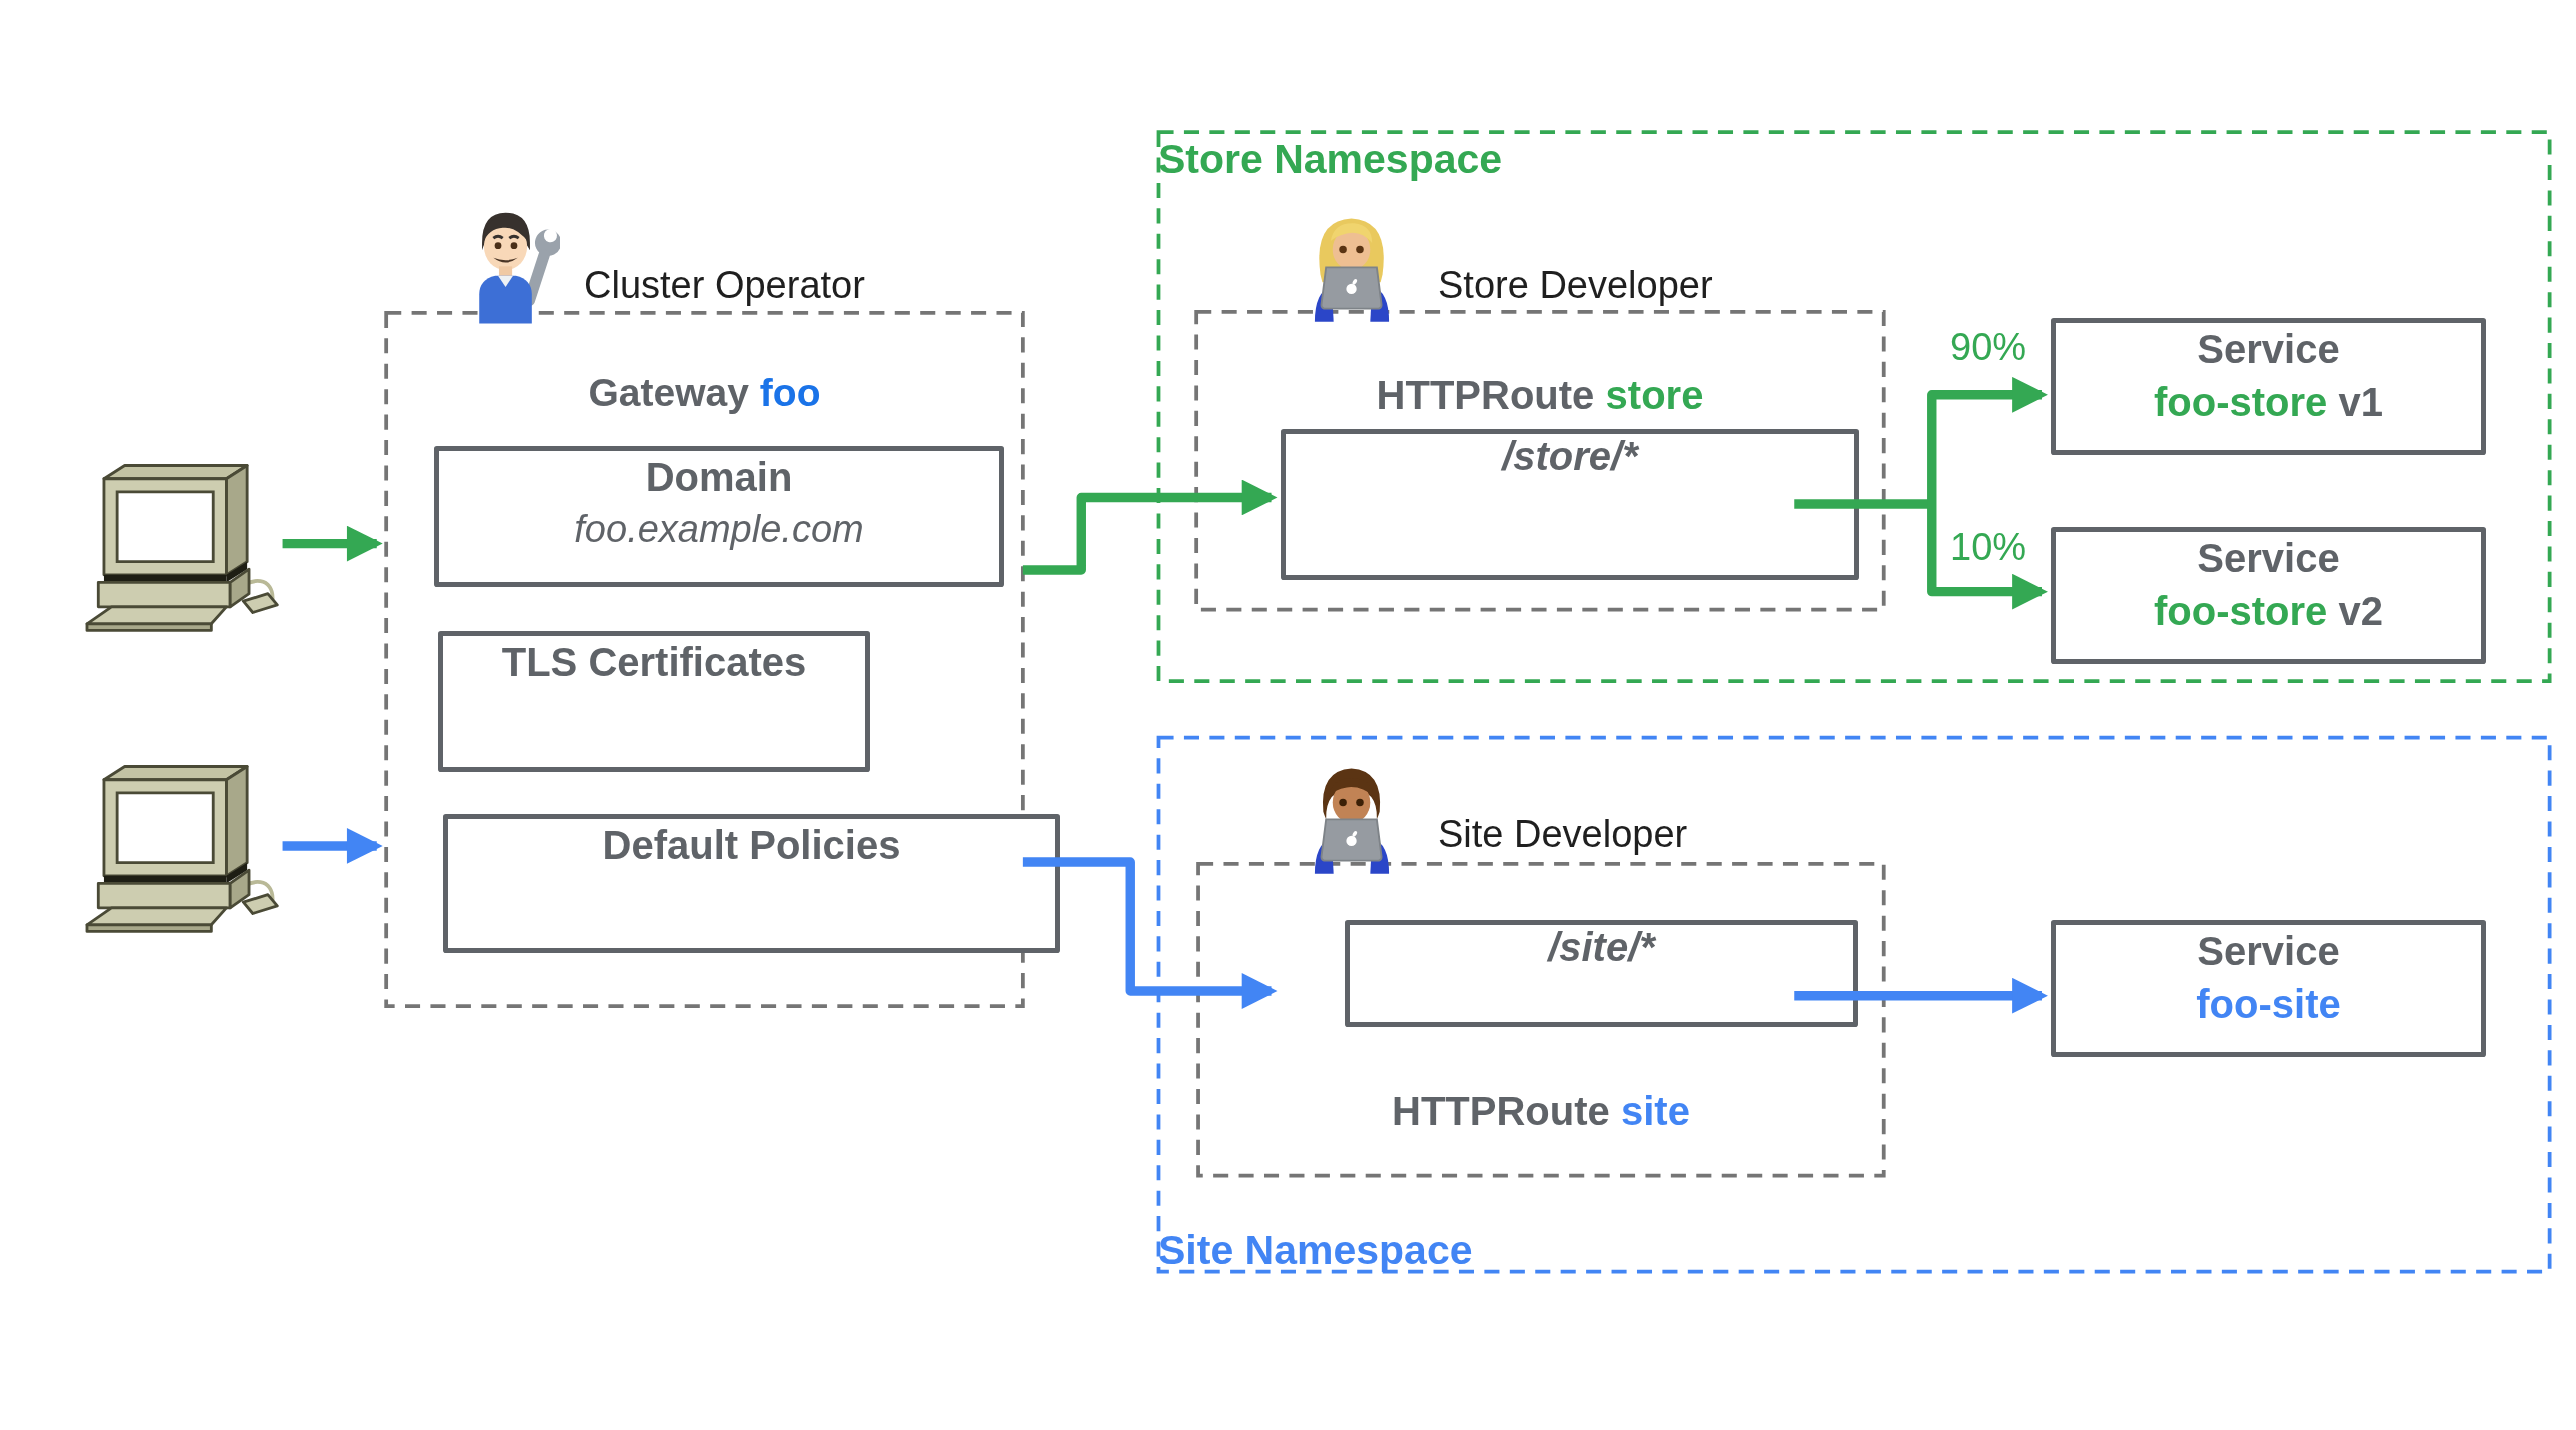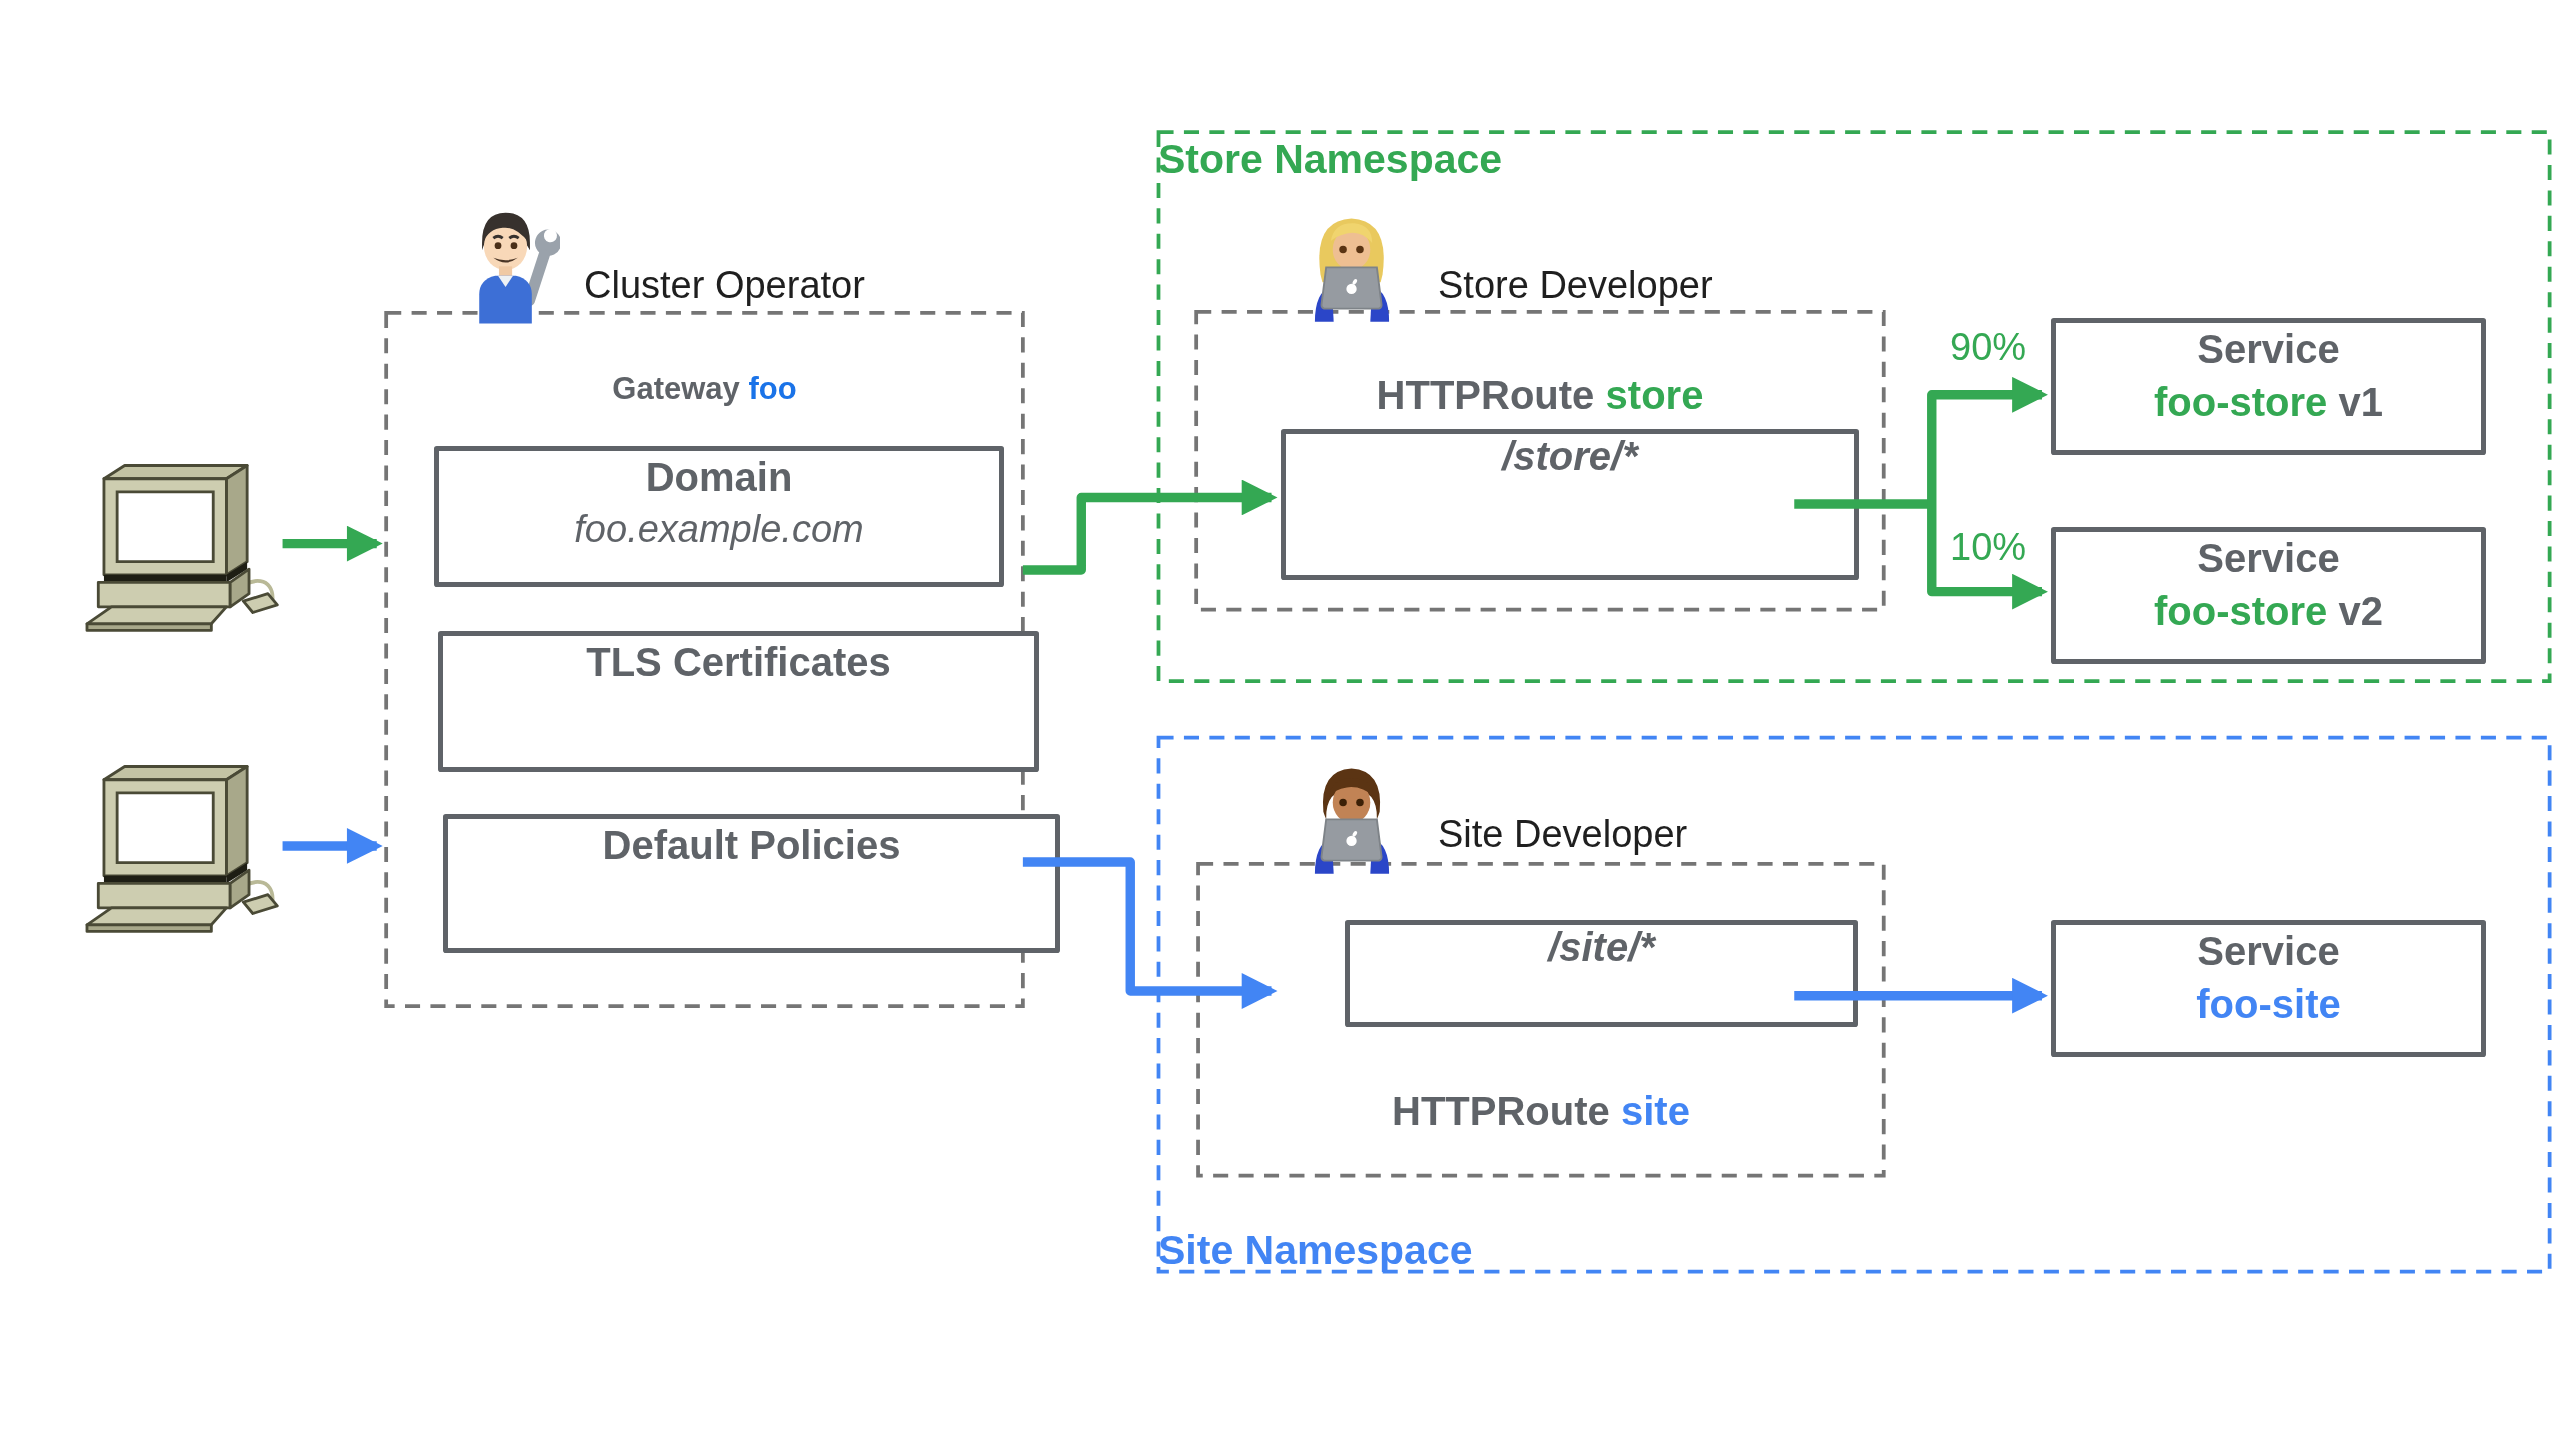--- a/index.html
+++ b/index.html
@@ -21,21 +21,21 @@
   .box-title{font-size:40px;font-weight:bold;color:var(--gray,#5f6368);line-height:1.32;}
   .box-sub{font-size:38px;font-style:italic;color:var(--gray,#5f6368);line-height:1.32;}
   .path-label{font-size:40px;font-weight:bold;font-style:italic;color:var(--gray,#5f6368);}
 
   .actor-label{position:absolute;font-size:38px;color:var(--dark_text,#1f1f1f);
                white-space:nowrap;z-index:3;margin-top:16px;}
   .ns-title{position:absolute;font-size:41px;font-weight:bold;text-align:left;z-index:3;}
   .ns-green{color:var(--green,#34a853);}
   .ns-blue{color:var(--blue,#4285f4);}
   .two-tone{position:absolute;font-weight:bold;text-align:center;white-space:nowrap;z-index:3;}
-  .tt-44{font-size:31px;} .tt-42{font-size:40px;text-align:center;}
+  .tt-44{font-size:39px;} .tt-42{font-size:40px;text-align:center;}
   .tone-gray{color:var(--gray,#5f6368);}
   .tone-green{color:var(--green,#34a853);}
   .tone-blue{color:var(--blue,#4285f4);}
   .tone-gwblue{color:var(--gateway_blue,#1a73e8);}
   .gap{margin-left:0.28em;}
   .pct{position:absolute;font-size:38px;color:var(--green,#34a853);z-index:3;}
   .avatar{position:absolute;z-index:4;}
   .client{position:absolute;z-index:2;}
 </style>
 </head>
@@ -134,21 +134,21 @@
   <div class="ns-title ns-blue" style="left:1158px;top:1227px;width:1236px">Site Namespace</div>
 
   <div class="two-tone tt-44" style="left:386px;top:371px;width:637px">
     <span class="tone-gray">Gateway</span><span class="tone-gwblue gap">foo</span>
   </div>
 
   <div class="solid-box" style="left:434px;top:446px;width:570px;height:141px">
     <div class="box-title">Domain</div>
     <div class="box-sub">foo.example.com</div>
   </div>
-  <div class="solid-box" style="left:438px;top:631px;width:601px;height:141px">
+  <div class="solid-box" style="left:438px;top:631px;width:432px;height:141px">
     <div class="box-title">TLS Certificates</div>
   </div>
   <div class="solid-box" style="left:443px;top:814px;width:617px;height:139px">
     <div class="box-title">Default Policies</div>
   </div>
 
   <div class="two-tone tt-42" style="left:1196px;top:373px;width:688px">
     <span class="tone-gray">HTTPRoute</span><span class="tone-green gap">store</span>
   </div>
   <div class="solid-box" style="left:1281px;top:429px;width:578px;height:151px">

